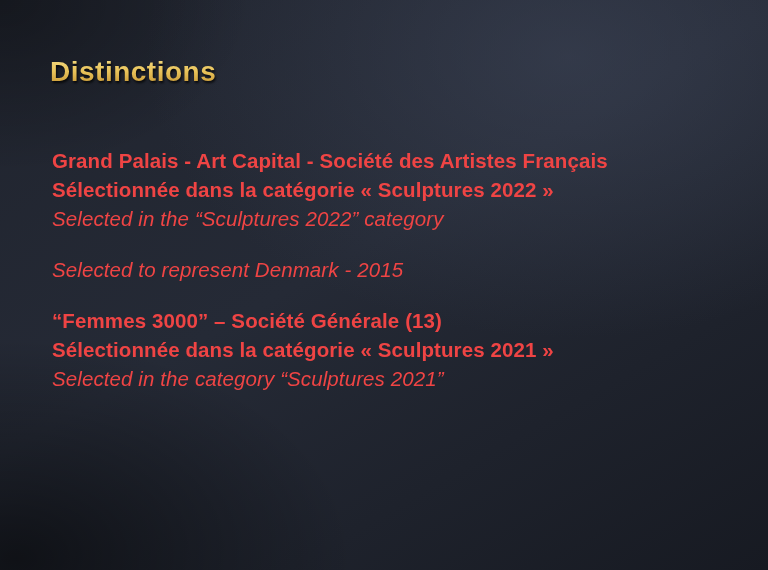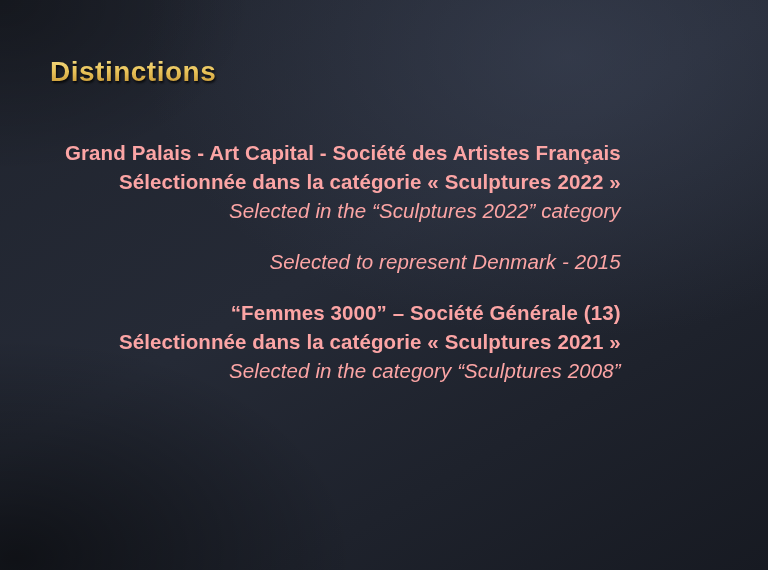--- a/index.html
+++ b/index.html
@@ -17,21 +17,20 @@
       radial-gradient(80% 70% at 2% 98%,  rgba(0,0,0,0.55) 0%, rgba(0,0,0,0.0) 55%),
       radial-gradient(60% 55% at 0% 0%,   rgba(0,0,0,0.35) 0%, rgba(0,0,0,0.0) 55%),
       linear-gradient(150deg, #20242e 0%, #252a36 45%, #171a22 100%);
     background-color: #1d212b;
   }
 
   .slide {
     position: relative;
     width: 656px;
     height: 570px;
-    text-align: right;
   }
 
   .slide-title {
     position: absolute;
     left: 50px;
     top: 56px;
     font-size: 28px;
     font-weight: 700;
     letter-spacing: 0.5px;
     color: #e8c259;
@@ -43,23 +42,22 @@
       background-image: linear-gradient(180deg, #f4dd86 0%, #e9c35a 48%, #c08e2c 100%);
       -webkit-background-clip: text;
       background-clip: text;
       color: transparent;
     }
   }
 
   .distinctions {
     position: absolute;
     left: 52px;
-    top: 138px;
-    color: #fca5a5;
-    margin-left: 13px;
+    top: 146px;
+    color: #ef4444;
   }
 
   .distinction-block {
     margin-bottom: 22px;
   }
 
   .distinction-block > div {
     font-size: 20.5px;
     line-height: 29px;
     white-space: nowrap;
@@ -94,17 +92,17 @@
       <div class="distinction-detail-en">Selected in the “Sculptures 2022” category</div>
     </section>
 
     <section class="distinction-block">
       <div class="distinction-detail-en">Selected to represent Denmark - 2015</div>
     </section>
 
     <section class="distinction-block">
       <div class="distinction-heading">“Femmes 3000” – Société Générale (13)</div>
       <div class="distinction-detail-fr">Sélectionnée dans la catégorie « Sculptures 2021 »</div>
-      <div class="distinction-detail-en">Selected in the category “Sculptures 2008”</div>
+      <div class="distinction-detail-en">Selected in the category “Sculptures 2021”</div>
     </section>
 
   </div>
 </div>
 
 </body></html>

